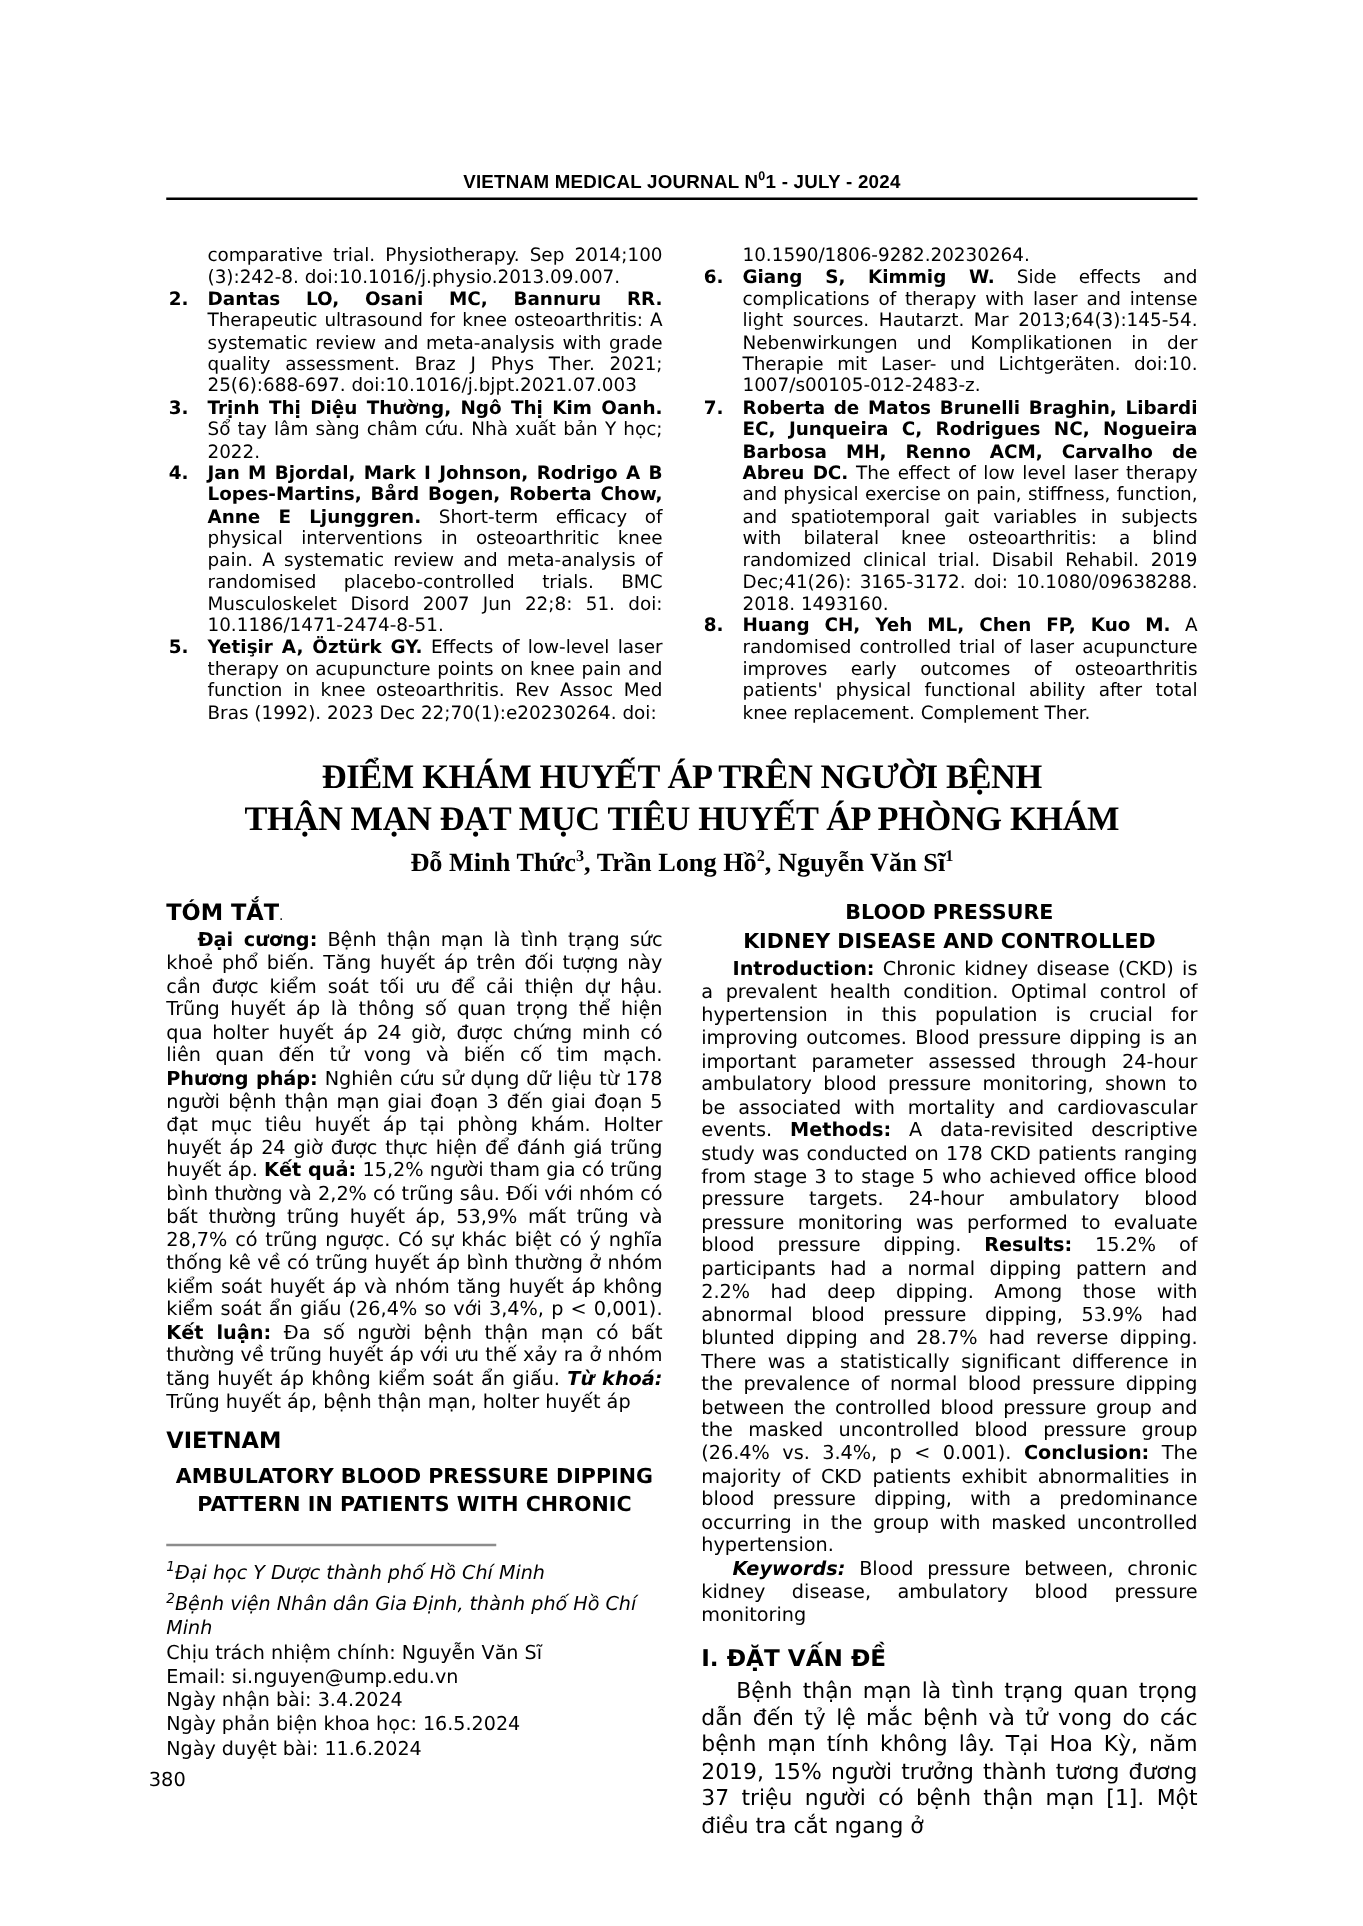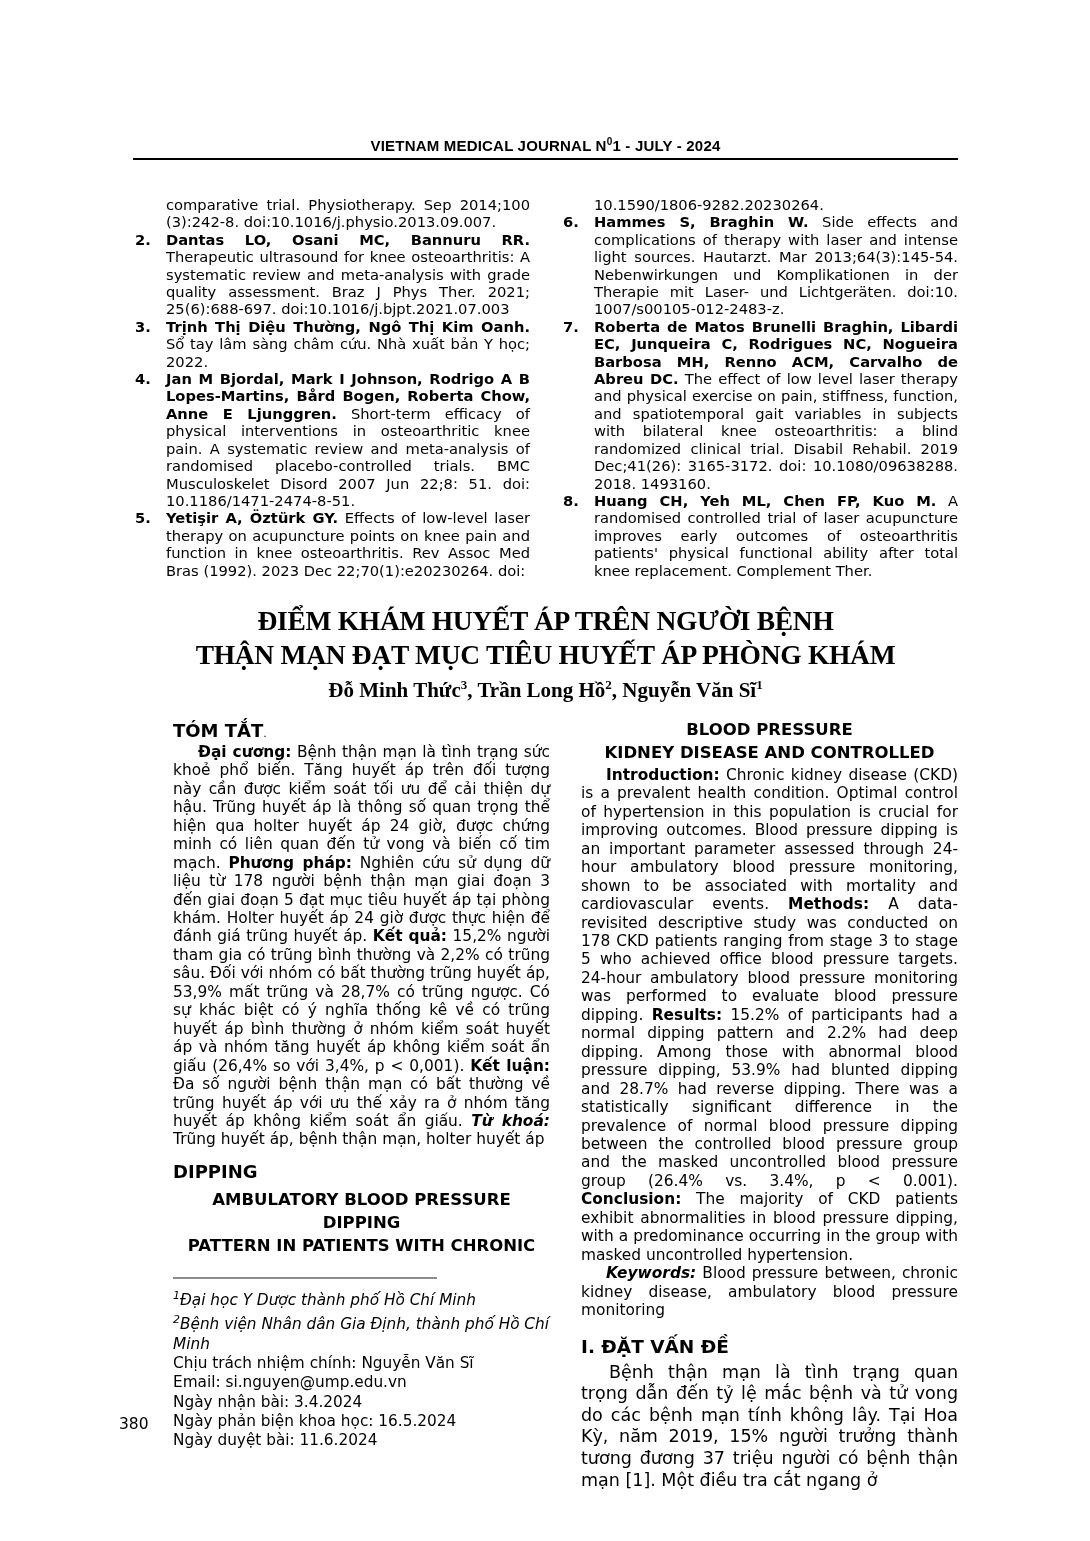--- a/index.html
+++ b/index.html
@@ -35,21 +35,21 @@
     font-family: "Liberation Serif", serif; font-weight: bold;
     font-size: 27.5px; line-height: 34px; letter-spacing: -0.3px;
   }
   .authors-line {
     margin-top: 5px; text-align: center;
     font-family: "Liberation Serif", serif; font-weight: bold; font-size: 21px;
   }
   .authors-line sup { font-size: 13px; }
 
   
-  .main-cols { display: flex; gap: 31px; margin-top: 15px; margin-left: 40px; }
+  .main-cols { display: flex; gap: 31px; margin-top: 15px; }
   .main-cols .col { width: 397px; }
 
   .section-heading { font-size: 18px; font-weight: bold; margin: 2px 0 0 0; }
   .dot { font-size: 11px; font-weight: normal; }
 
   .abstract, .keywords {
     text-align: justify; font-size: 15.4px; line-height: 18.45px;
     margin: 2px 0 0 0; text-indent: 25px;
   }
   .keywords { margin: 0; }
@@ -86,40 +86,40 @@
   <div class="refs">
     <div class="col">
       <div class="ref"><span>comparative trial. Physiotherapy. Sep 2014;100 (3):242-8. doi:10.1016/j.physio.2013.09.007.</span></div>
       <div class="ref"><span class="ref-num">2.</span><span class="ref-authors">Dantas LO, Osani MC, Bannuru RR.</span><span> Therapeutic ultrasound for knee osteoarthritis: A systematic review and meta-analysis with grade quality assessment. Braz J Phys Ther. 2021; 25(6):688-697. doi:10.1016/j.bjpt.2021.07.003</span></div>
       <div class="ref"><span class="ref-num">3.</span><span class="ref-authors">Trịnh Thị Diệu Thường, Ngô Thị Kim Oanh.</span><span> Sổ tay lâm sàng châm cứu. Nhà xuất bản Y học; 2022.</span></div>
       <div class="ref"><span class="ref-num">4.</span><span class="ref-authors">Jan M Bjordal, Mark I Johnson, Rodrigo A B Lopes-Martins, Bård Bogen, Roberta Chow, Anne E Ljunggren.</span><span> Short-term efficacy of physical interventions in osteoarthritic knee pain. A systematic review and meta-analysis of randomised placebo-controlled trials. BMC Musculoskelet Disord 2007 Jun 22;8: 51. doi: 10.1186/1471-2474-8-51.</span></div>
       <div class="ref"><span class="ref-num">5.</span><span class="ref-authors">Yetişir A, Öztürk GY.</span><span> Effects of low-level laser therapy on acupuncture points on knee pain and function in knee osteoarthritis. Rev Assoc Med Bras (1992). 2023 Dec 22;70(1):e20230264. doi:</span></div>
     </div>
     <div class="col">
       <div class="ref"><span>10.1590/1806-9282.20230264.</span></div>
-      <div class="ref"><span class="ref-num">6.</span><span class="ref-authors">Hammes S, Braghin W.</span><span> Side effects and complications of therapy with laser and intense light sources. Hautarzt. Mar 2013;64(3):145-54. Nebenwirkungen und Komplikationen in der Therapie mit Laser- und Lichtgeräten. doi:10. 1007/s00105-012-2483-z.</span></div>
+      <div class="ref"><span class="ref-num">6.</span><span class="ref-authors">Giang S, Kimmig W.</span><span> Side effects and complications of therapy with laser and intense light sources. Hautarzt. Mar 2013;64(3):145-54. Nebenwirkungen und Komplikationen in der Therapie mit Laser- und Lichtgeräten. doi:10. 1007/s00105-012-2483-z.</span></div>
       <div class="ref"><span class="ref-num">7.</span><span class="ref-authors">Roberta de Matos Brunelli Braghin, Libardi EC, Junqueira C, Rodrigues NC, Nogueira Barbosa MH, Renno ACM, Carvalho de Abreu DC.</span><span> The effect of low level laser therapy and physical exercise on pain, stiffness, function, and spatiotemporal gait variables in subjects with bilateral knee osteoarthritis: a blind randomized clinical trial. Disabil Rehabil. 2019 Dec;41(26): 3165-3172. doi: 10.1080/09638288. 2018. 1493160.</span></div>
       <div class="ref"><span class="ref-num">8.</span><span class="ref-authors">Huang CH, Yeh ML, Chen FP, Kuo M.</span><span> A randomised controlled trial of laser acupuncture improves early outcomes of osteoarthritis patients' physical functional ability after total knee replacement. Complement Ther.</span></div>
     </div>
   </div>
 
   <div class="title-vi">
     <div>ĐIỂM KHÁM HUYẾT ÁP TRÊN NGƯỜI BỆNH</div>
     <div>THẬN MẠN ĐẠT MỤC TIÊU HUYẾT ÁP PHÒNG KHÁM</div>
   </div>
 
   <div class="authors-line"><span>Đỗ Minh Thức</span><sup>3</sup><span>, </span><span>Trần Long Hồ</span><sup>2</sup><span>, </span><span>Nguyễn Văn Sĩ</span><sup>1</sup></div>
 
   <div class="main-cols">
 
     <div class="col">
       <h2 class="section-heading"><span>TÓM TẮT</span><span class="dot">.</span></h2>
       <p class="abstract"><span class="b">Đại cương:</span><span> Bệnh thận mạn là tình trạng sức khoẻ phổ biến. Tăng huyết áp trên đối tượng này cần được kiểm soát tối ưu để cải thiện dự hậu. Trũng huyết áp là thông số quan trọng thể hiện qua holter huyết áp 24 giờ, được chứng minh có liên quan đến tử vong và biến cố tim mạch. </span><span class="b">Phương pháp:</span><span> Nghiên cứu sử dụng dữ liệu từ 178 người bệnh thận mạn giai đoạn 3 đến giai đoạn 5 đạt mục tiêu huyết áp tại phòng khám. Holter huyết áp 24 giờ được thực hiện để đánh giá trũng huyết áp. </span><span class="b">Kết quả:</span><span> 15,2% người tham gia có trũng bình thường và 2,2% có trũng sâu. Đối với nhóm có bất thường trũng huyết áp, 53,9% mất trũng và 28,7% có trũng ngược. Có sự khác biệt có ý nghĩa thống kê về có trũng huyết áp bình thường ở nhóm kiểm soát huyết áp và nhóm tăng huyết áp không kiểm soát ẩn giấu (26,4% so với 3,4%, p &lt; 0,001). </span><span class="b">Kết luận:</span><span> Đa số người bệnh thận mạn có bất thường về trũng huyết áp với ưu thế xảy ra ở nhóm tăng huyết áp không kiểm soát ẩn giấu. </span><span class="bi">Từ khoá:</span><span> Trũng huyết áp, bệnh thận mạn, holter huyết áp</span></p>
 
-      <h2 class="section-heading summary-heading">DIPPING</h2>
+      <h2 class="section-heading summary-heading">VIETNAM</h2>
       <div class="en-title">
         <div>AMBULATORY BLOOD PRESSURE DIPPING</div>
         <div>PATTERN IN PATIENTS WITH CHRONIC</div>
       </div>
 
       <hr class="fn-rule">
       <div class="footnotes">
         <div class="fn-aff"><sup>1</sup><span>Đại học Y Dược thành phố Hồ Chí Minh</span></div>
         <div class="fn-aff"><sup>2</sup><span>Bệnh viện Nhân dân Gia Định, thành phố Hồ Chí Minh</span></div>
         <div>Chịu trách nhiệm chính: Nguyễn Văn Sĩ</div>

